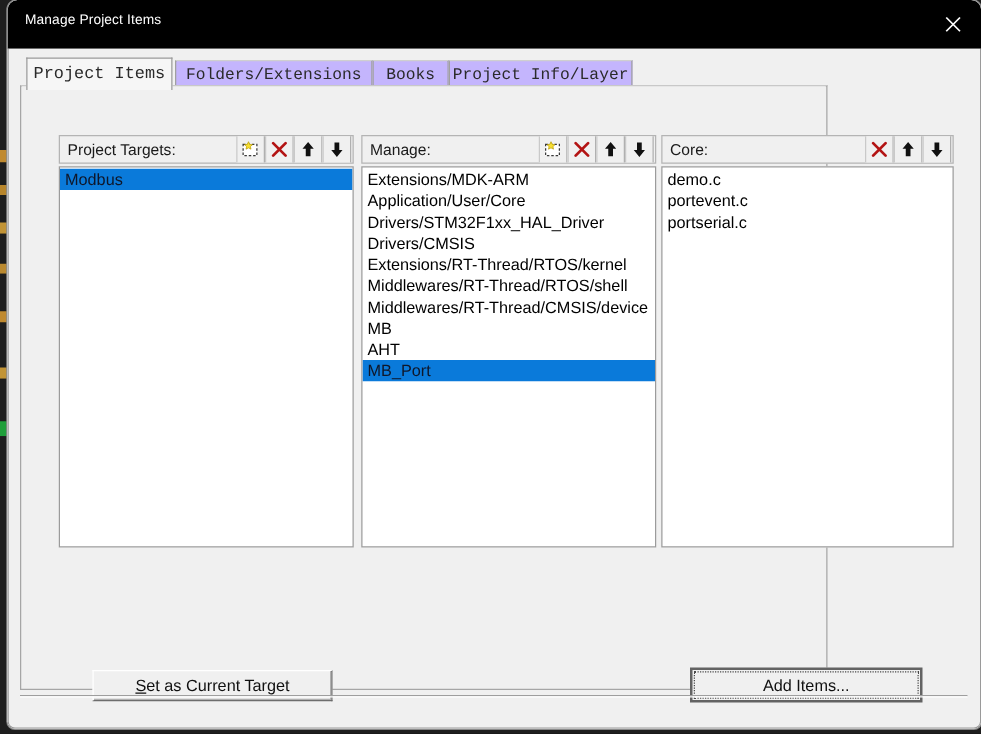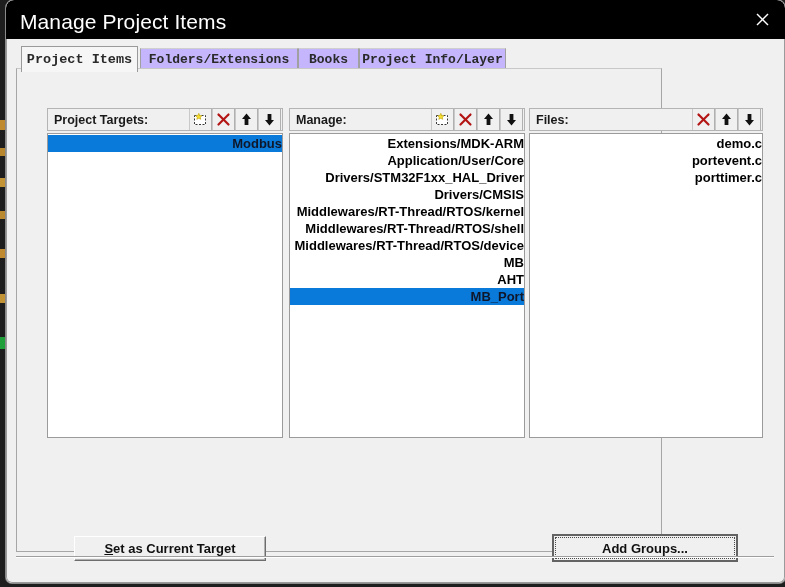--- a/index.html
+++ b/index.html
@@ -32,21 +32,21 @@
   }
 
   #titlebar {
     position: absolute; left: 0; top: 0; width: 779px; height: 39px;
     background: #000000;
     border-radius: 8px 8px 0 0;
   }
   #title-text {
     position: absolute; left: 14px; top: 10px;
     color: #ffffff;
-    font-size: 21px;
+    font-size: 11px;
     font-family: "Liberation Sans", sans-serif;
     letter-spacing: 0.1px;
     white-space: nowrap;
   }
   #close-btn {
     position: absolute; right: 0px; top: 0px;
     width: 46px; height: 39px;
     display: flex; align-items: center; justify-content: center;
     color: #ffffff;
     font-size: 17px;
@@ -56,21 +56,20 @@
 
   
   #client {
     position: absolute; left: 0; top: 39px;
     width: 779px; height: 544px;
     background: #f0f0f0;
     border: 1px solid #9a9a9a;
     border-top: none;
     box-sizing: border-box;
     border-radius: 0 0 6px 6px;
-    font-weight: bold;
   }
 
   
   #tabstrip {
     position: absolute; left: 8px; top: 7px;
     width: 758px; height: 24px;
   }
   .tab {
     position: absolute;
     top: 2px;
@@ -99,21 +98,20 @@
 
   
   #panel {
     position: absolute;
     left: 9px; top: 29px;
     width: 646px; height: 484px;
     box-sizing: border-box;
     background: #f0f0f0;
     border: 1px solid #a6a6a6;
     border-top: 1px solid #c8c8c8;
-    text-align: right;
   }
 
   
   .column { position: absolute; top: 39px; }
   #col-targets { left: 30px;  width: 236px; }
   #col-groups  { left: 272px; width: 236px; }
   #col-files   { left: 512px; width: 234px; }
 
   .col-header {
     position: relative;
@@ -335,32 +333,32 @@
                 <path d="M7.5 13.5 L3 8 L5.6 8 L5.6 2 L9.4 2 L9.4 8 L12 8 Z" fill="#111111"></path>
               </svg>
             </div>
           </div>
         </div>
         <div class="listbox">
           <div class="list-item"><span>Extensions/MDK-ARM</span></div>
           <div class="list-item"><span>Application/User/Core</span></div>
           <div class="list-item"><span>Drivers/STM32F1xx_HAL_Driver</span></div>
           <div class="list-item"><span>Drivers/CMSIS</span></div>
-          <div class="list-item"><span>Middlewares/RT-Thread/RTOS/kernel</span></div>
+          <div class="list-item"><span>Extensions/RT-Thread/RTOS/kernel</span></div>
           <div class="list-item"><span>Middlewares/RT-Thread/RTOS/shell</span></div>
-          <div class="list-item"><span>Middlewares/RT-Thread/RTOS/device</span></div>
+          <div class="list-item"><span>Middlewares/RT-Thread/CMSIS/device</span></div>
           <div class="list-item"><span>MB</span></div>
           <div class="list-item"><span>AHT</span></div>
           <div class="list-item selected"><span>MB_Port</span></div>
         </div>
       </div>
 
       <div class="column" id="col-files">
         <div class="col-header">
-          <span class="hdr-label">Files:</span>
+          <span class="hdr-label">Core:</span>
           <div class="hdr-tools">
             <div class="tool-btn">
               <svg width="15" height="15" viewBox="0 0 15 15">
                 <line x1="2.5" y1="2.5" x2="12.5" y2="12.5" stroke="#b31414" stroke-width="2.2" stroke-linecap="round"></line>
                 <line x1="12.5" y1="2.5" x2="2.5" y2="12.5" stroke="#b31414" stroke-width="2.2" stroke-linecap="round"></line>
               </svg>
             </div>
             <div class="tool-btn">
               <svg width="15" height="15" viewBox="0 0 15 15">
                 <path d="M7.5 1.5 L12 7 L9.4 7 L9.4 13 L5.6 13 L5.6 7 L3 7 Z" fill="#111111"></path>
@@ -369,33 +367,33 @@
             <div class="tool-btn">
               <svg width="15" height="15" viewBox="0 0 15 15">
                 <path d="M7.5 13.5 L3 8 L5.6 8 L5.6 2 L9.4 2 L9.4 8 L12 8 Z" fill="#111111"></path>
               </svg>
             </div>
           </div>
         </div>
         <div class="listbox">
           <div class="list-item"><span>demo.c</span></div>
           <div class="list-item"><span>portevent.c</span></div>
-          <div class="list-item"><span>porttimer.c</span></div>
+          <div class="list-item"><span>portserial.c</span></div>
         </div>
       </div>
 
       <div class="btn" id="btn-set-target">
         <span class="u">S</span>
           <span>et as Current Target</span>
       </div>
 
       <div id="btn-add-files-wrap">
         <div id="btn-add-files">
           <span class="u">A</span>
-            <span>dd Groups...</span>
+            <span>dd Items...</span>
         </div>
       </div>
 
     </div>
 
     <div id="bottom-sep"></div>
 
   </div>
 </div>
 

